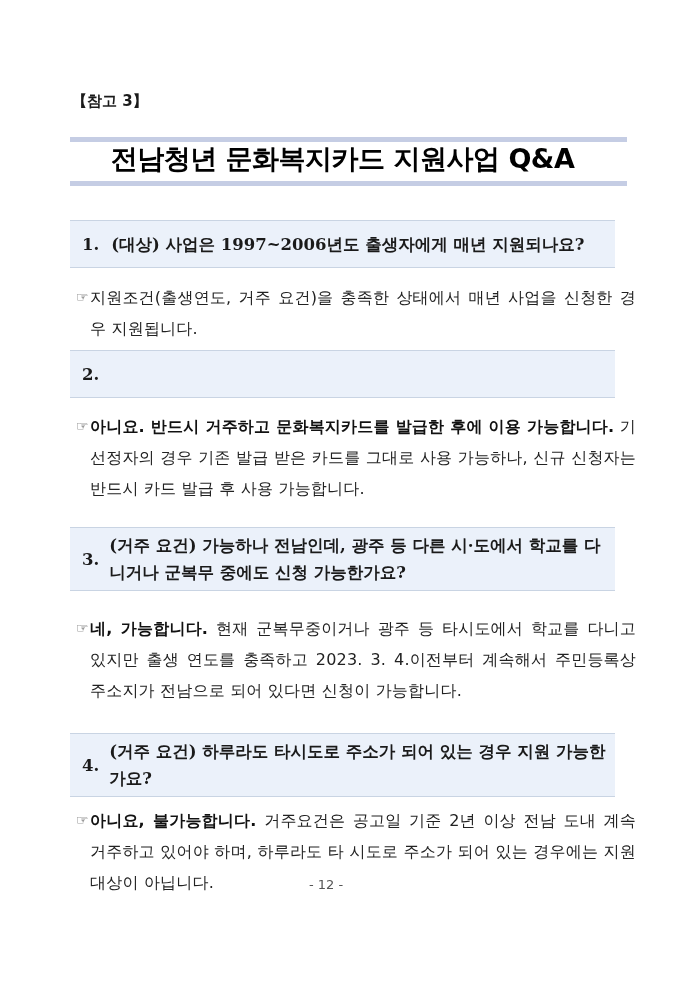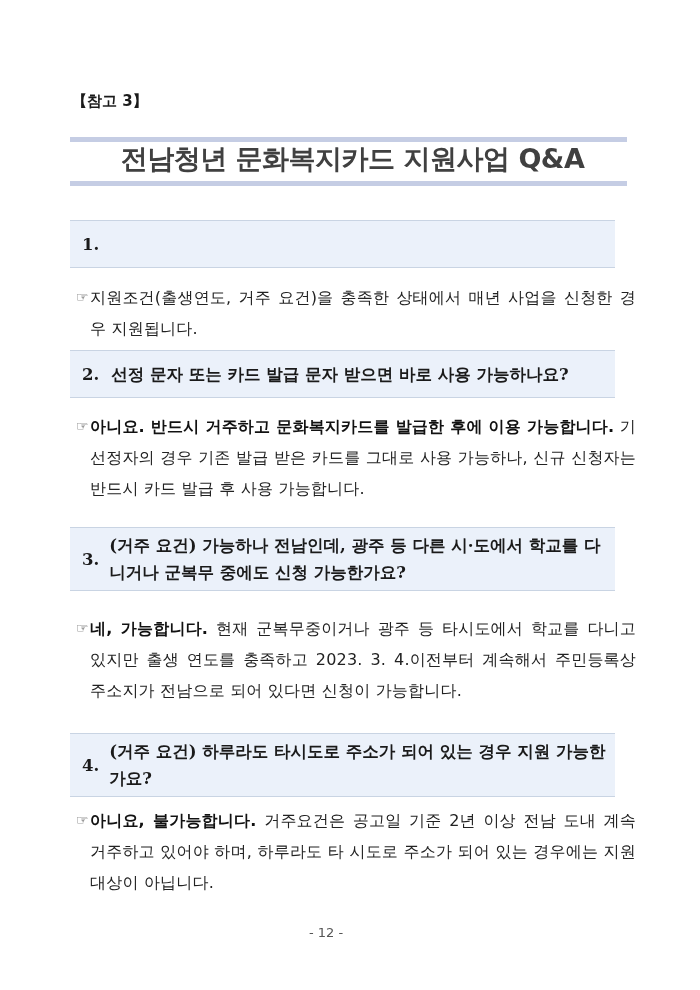--- a/index.html
+++ b/index.html
@@ -9,23 +9,23 @@
     overflow: hidden;
   }
   .ref-label {
     position: absolute; left: 72px; top: 92px; font-size: 15px; font-weight: bold;
     font-family: "DejaVu Sans", sans-serif;
   }
   .title-bar {
     position: absolute; left: 70px; width: 557px; height: 5px; background: #c5cde4;
   }
   .title {
-    position: absolute; left: 74px; width: 557px; top: 141px; text-align: center;
+    position: absolute; left: 64px; width: 557px; top: 141px; text-align: center;
     font-family: "DejaVu Sans", sans-serif; font-weight: bold; font-size: 27px;
-    letter-spacing: -0.5px; color: #404040;
+    letter-spacing: -0.5px; color: #000000;
   }
   .q-box {
     position: absolute; left: 70px; width: 545px; background: #ebf1fa;
     border-top: 1px solid #c9d4e3; border-bottom: 1px solid #c9d4e3;
     box-sizing: border-box; display: flex; align-items: center;
     font-size: 16.5px; font-weight: bold; color: #1a1a1a;
   }
   .q-box .num { margin-left: 12px; margin-right: 12px; }
   .q-box .text { line-height: 27px; }
   .q-box.two-line .num { margin-right: 10px; }
@@ -33,46 +33,46 @@
     position: absolute; left: 76px; width: 560px; font-size: 16px; line-height: 31px;
     font-family: "DejaVu Sans", sans-serif; color: #222;
     letter-spacing: 0.2px;
   }
   .answer .hand {
     position: absolute; left: 0; top: 0; font-size: 14px; color: #444;
   }
   .answer .body { margin-left: 14px; text-align: justify; }
   .answer .bold { font-weight: bold; color: #111; }
   .page-num {
-    position: absolute; top: 925px; left: 0; width: 652px; text-align: center;
+    position: absolute; top: 877px; left: 0; width: 652px; text-align: center;
     font-family: "DejaVu Sans", sans-serif; font-size: 13px; color: #555;
   }
 </style>
 </head>
 <body>
 
 <div class="ref-label">【참고 3】</div>
 
 <div class="title-bar" style="top:137px;"></div>
 <div class="title">전남청년 문화복지카드 지원사업 Q&amp;A</div>
 <div class="title-bar" style="top:181px;"></div>
 
 <div class="q-box" style="top:220px; height:48px;">
   <span class="num">1.</span>
+  <span class="text">(대상) 사업은 1997~2006년도 출생자에게 매년 지원되나요?</span>
 </div>
 <div class="answer" style="top:282px;">
   <span class="hand">☞</span>
   <div class="body">
     <span>지원조건(출생연도, 거주 요건)을 충족한 상태에서 매년 사업을 신청한 경우 지원됩니다.</span>
   </div>
 </div>
 
 <div class="q-box" style="top:350px; height:48px;">
   <span class="num">2.</span>
-  <span class="text">선정 문자 또는 카드 발급 문자 받으면 바로 사용 가능하나요?</span>
 </div>
 <div class="answer" style="top:411px;">
   <span class="hand">☞</span>
   <div class="body">
     <span class="bold">아니요. 반드시 거주하고 문화복지카드를 발급한 후에 이용 가능합니다.</span>
     <span>기 선정자의 경우 기존 발급 받은 카드를 그대로 사용 가능하나, 신규 신청자는 반드시 카드 발급 후 사용 가능합니다.</span>
   </div>
 </div>
 
 <div class="q-box two-line" style="top:527px; height:64px;">

